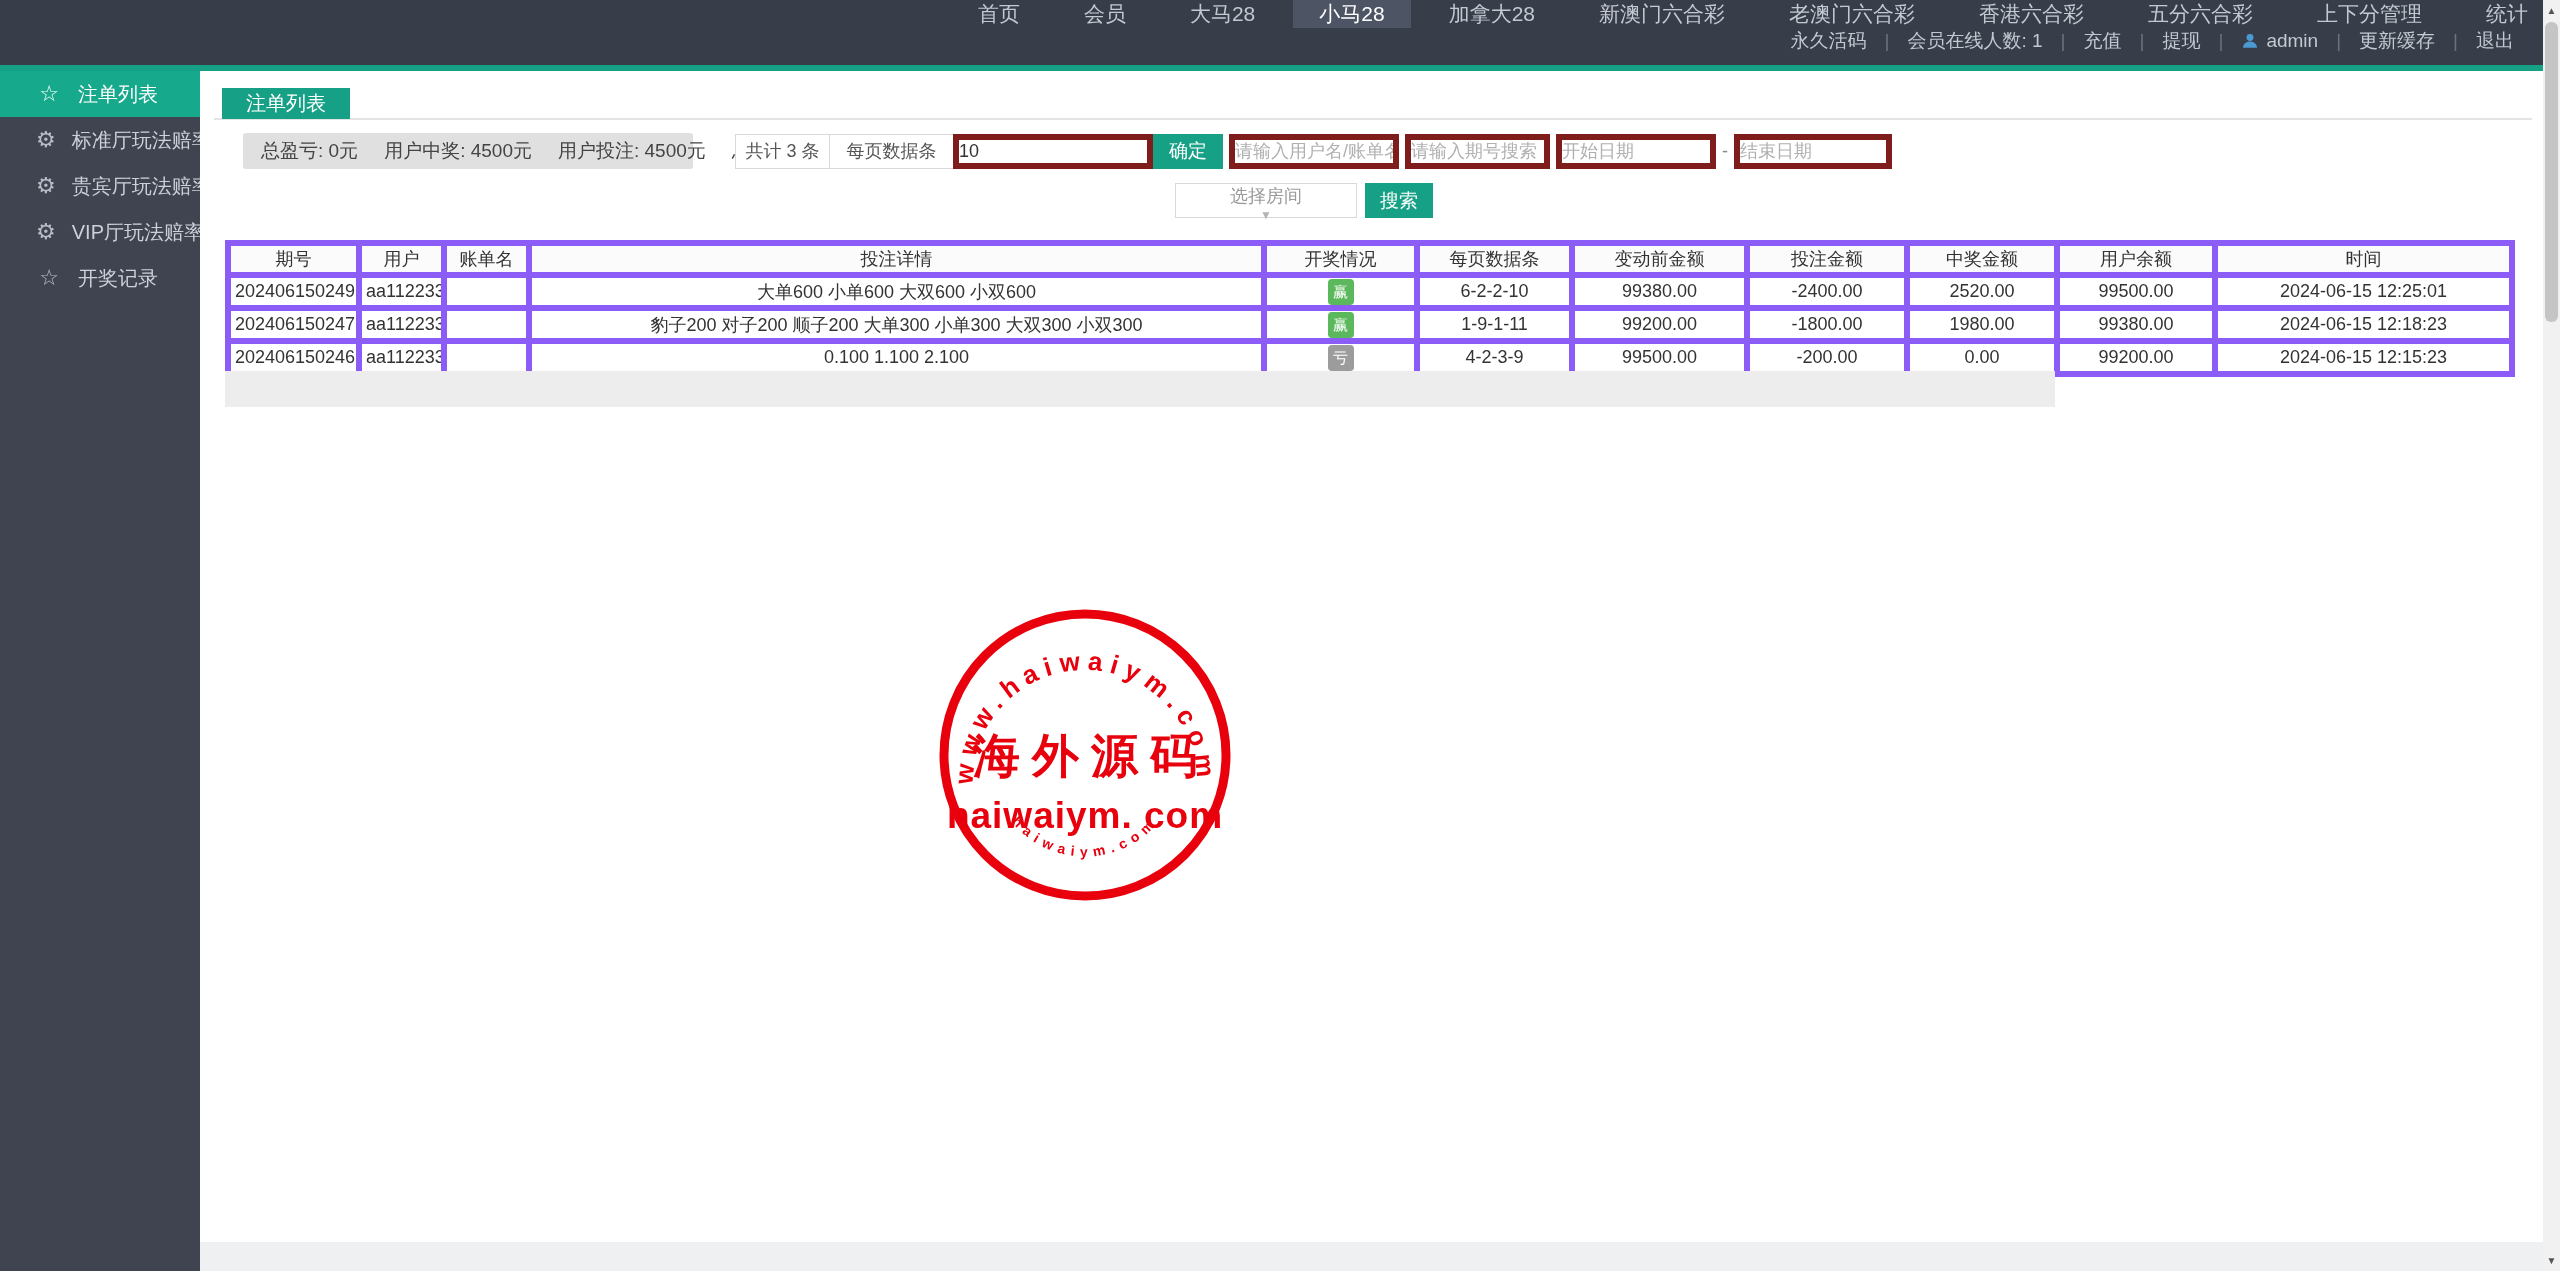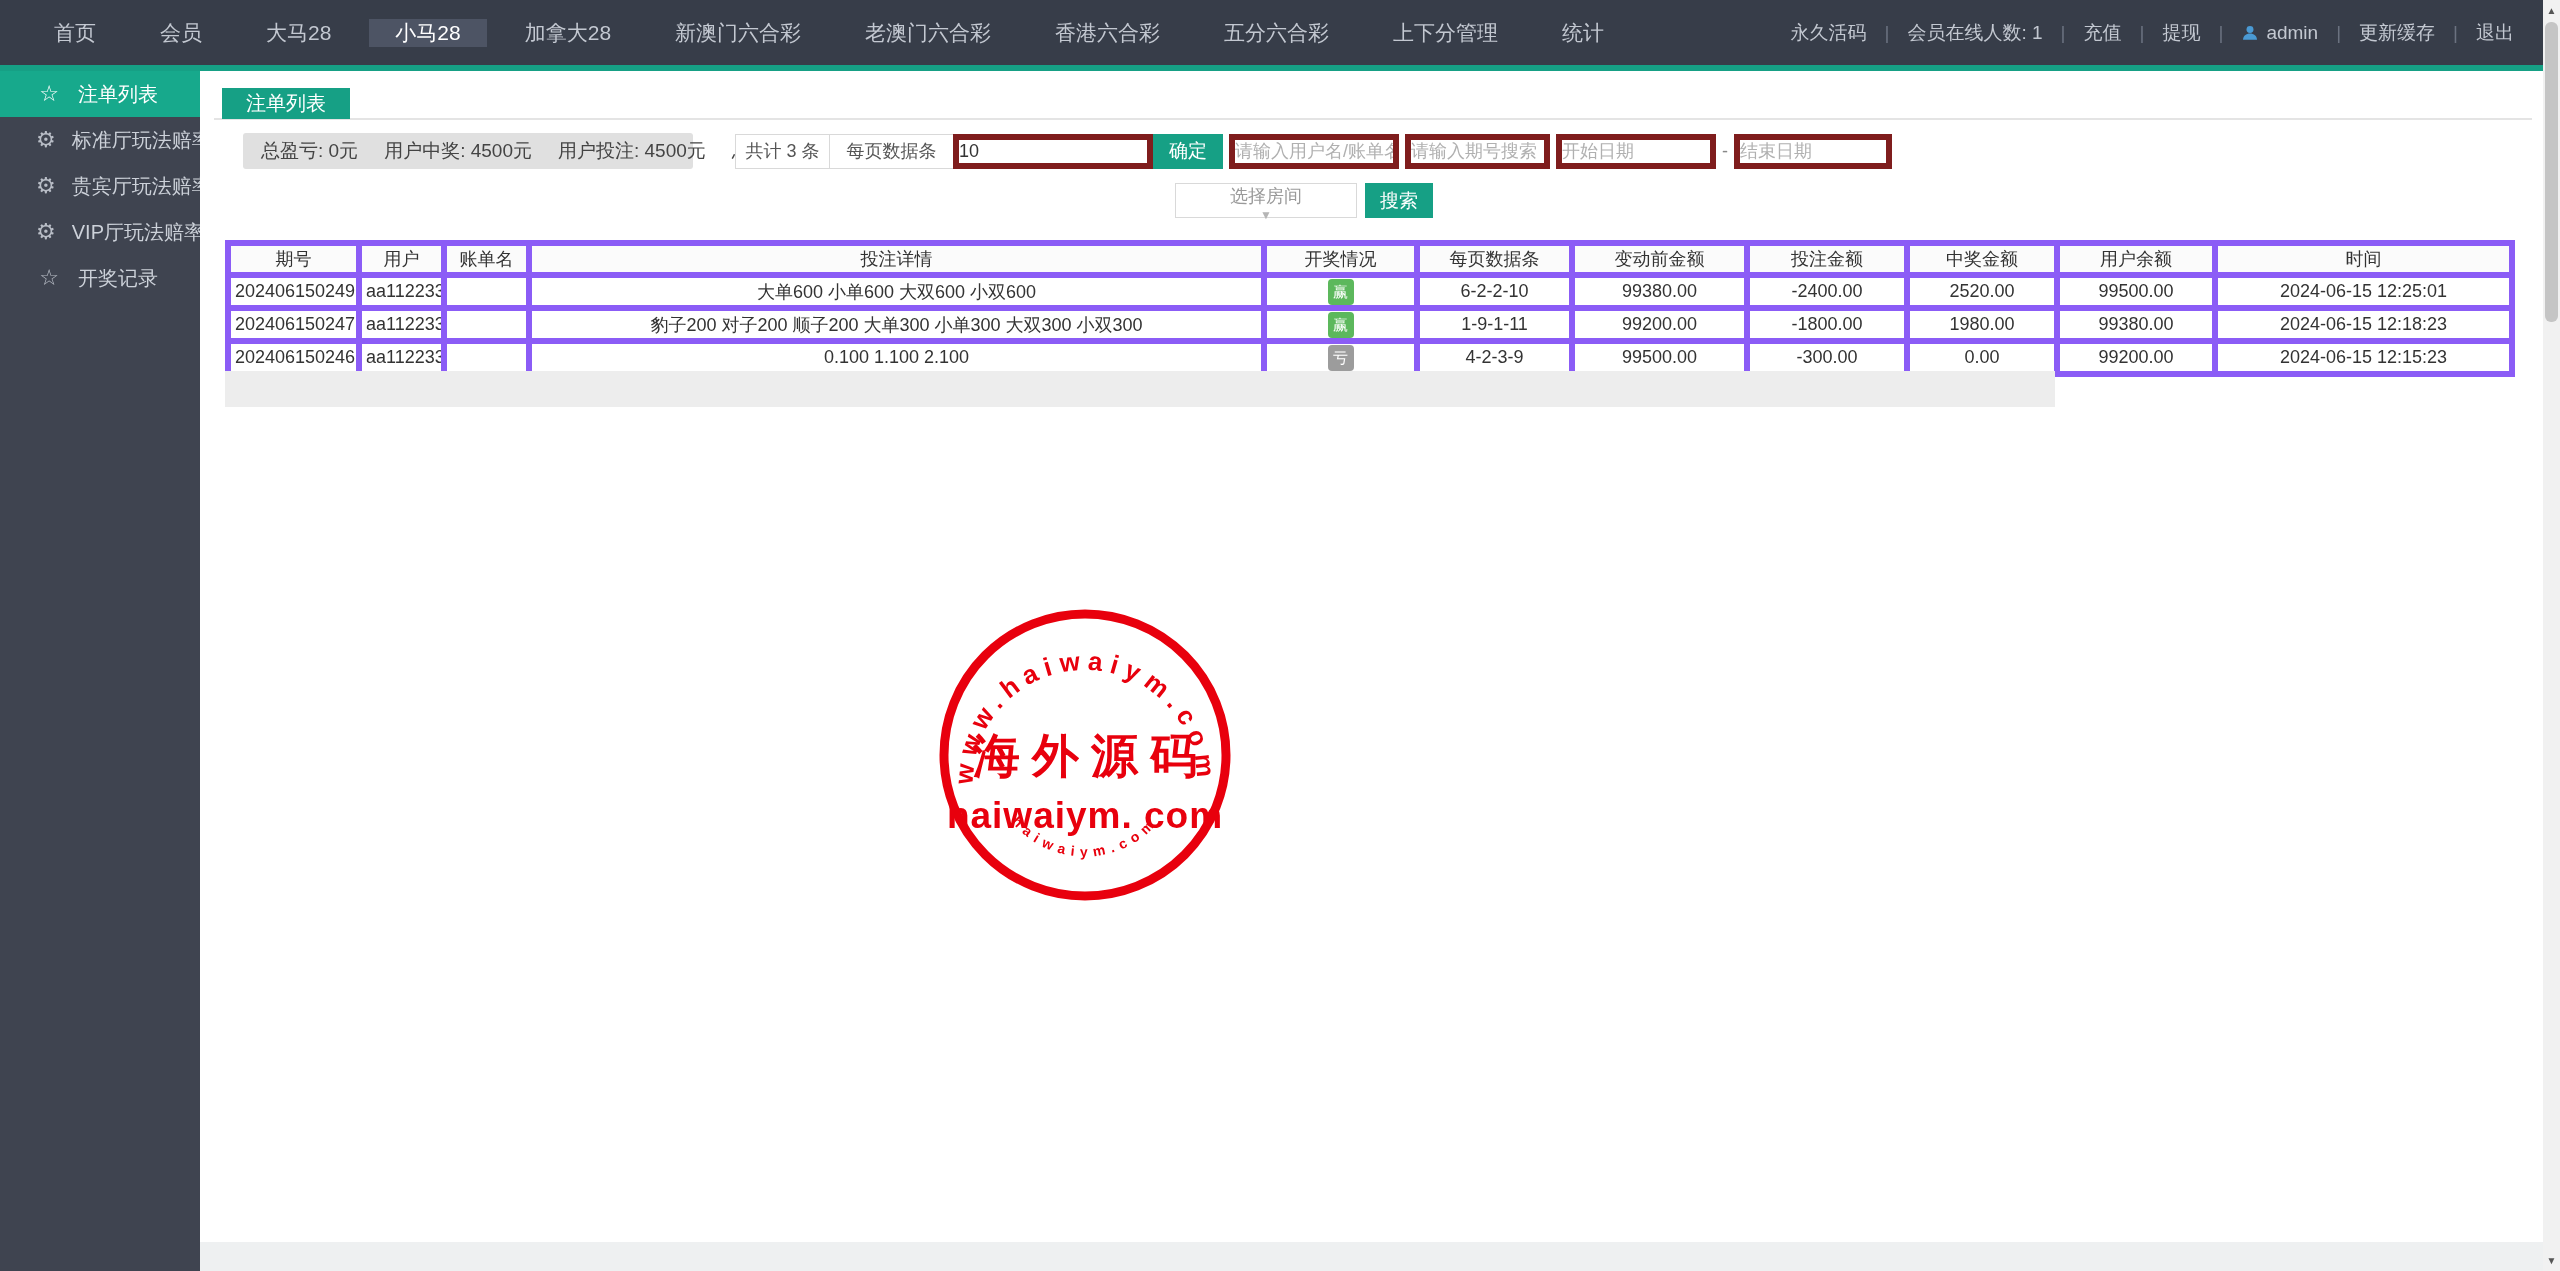--- a/index.html
+++ b/index.html
@@ -7,21 +7,21 @@
   body {
     position:relative;
     background:#eef0f1;
     font-family:"Liberation Sans","DejaVu Sans",sans-serif;
     color:#333;
   }
 
   
   .navbar {
     position:absolute; left:0; top:0; width:2560px; height:65px;
-    background:#373d49; display:flex; align-items:center; z-index:5;
+    background:#373d49; display:flex; align-items:flex-end; z-index:5;flex-direction:column;
   }
   .nav-items { display:flex; padding-left:22px; }
   .nav-item {
     display:flex; align-items:center; padding:0 26px; margin:0 6px;
     font-size:21px; color:#c3c8d1; cursor:pointer; white-space:nowrap;
   }
   .nav-item.active { background:#4d5464; color:#fff; }
   .nav-right {
     margin-left:auto; display:flex; align-items:center;
     padding-right:42px; font-size:19px; color:#c3c8d1;
@@ -278,21 +278,21 @@
         <td>2024-06-15 12:18:23</td>
       </tr>
       <tr>
         <td>202406150246</td>
         <td>aa112233</td>
         <td></td>
         <td>0.100 1.100 2.100</td>
         <td><span class="badge badge-lose">亏</span></td>
         <td>4-2-3-9</td>
         <td>99500.00</td>
-        <td>-300.00</td>
+        <td>-200.00</td>
         <td>0.00</td>
         <td>99200.00</td>
         <td>2024-06-15 12:15:23</td>
       </tr>
     </tbody>
   </table>
   <div class="footer-strip"></div>
 </div>
 
 <svg class="stamp" viewBox="0 0 306 306">

